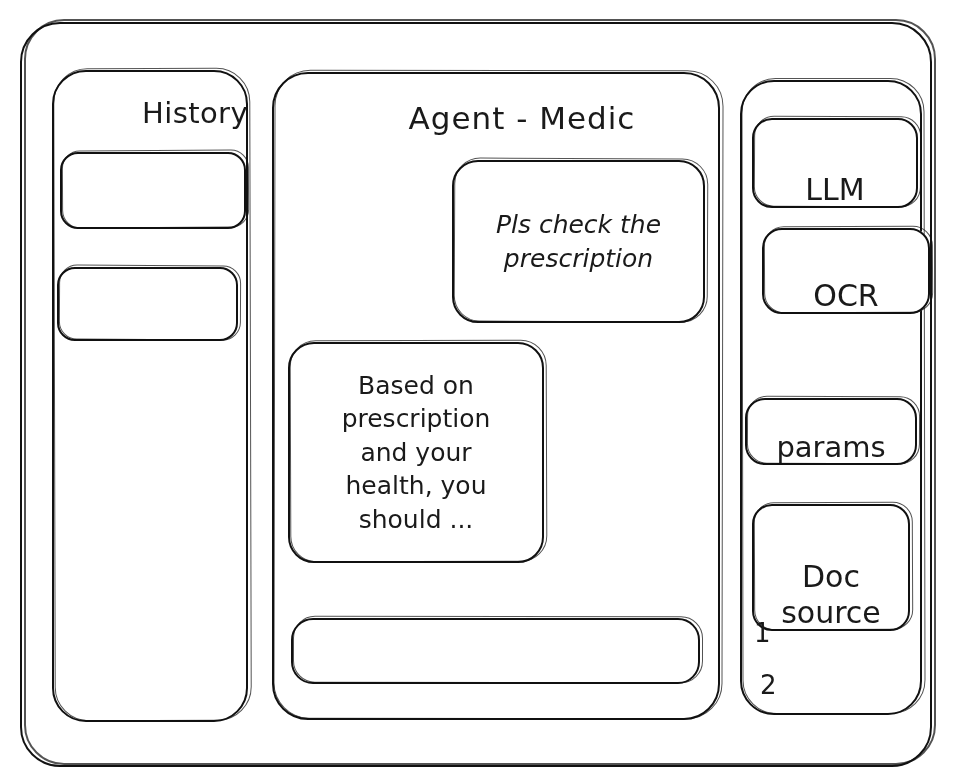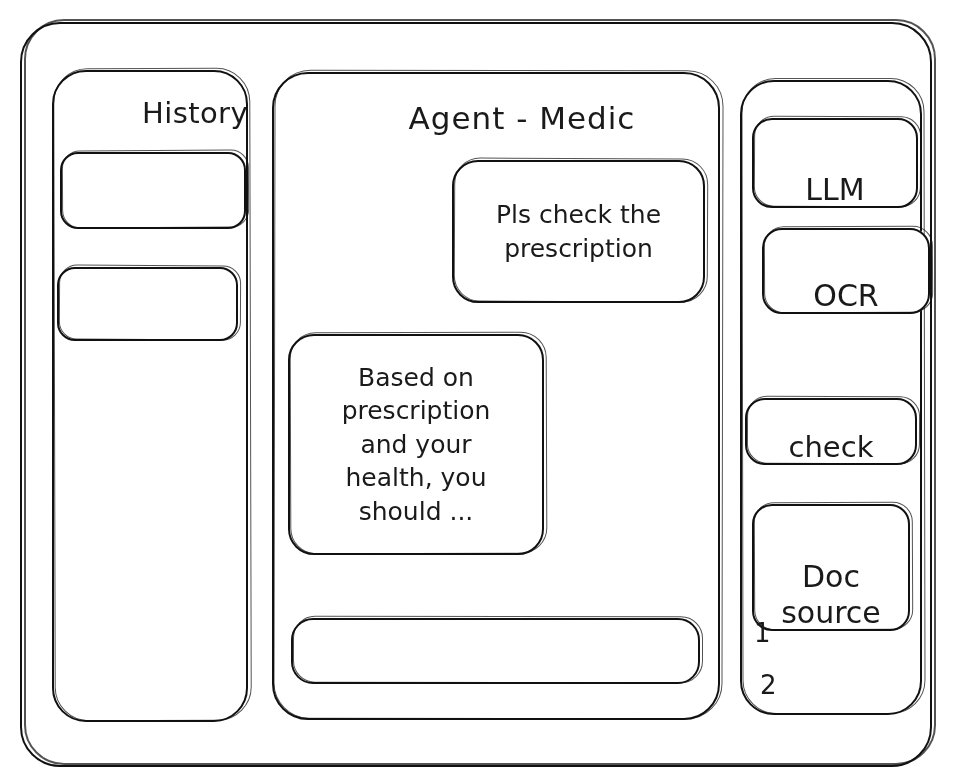--- a/index.html
+++ b/index.html
@@ -106,26 +106,27 @@
     line-height: 1.34;
     white-space: nowrap;
     text-align: center;
   }
 
   
   #user-bubble {
     left: 452px;
     top: 160px;
     width: 253px;
-    height: 143px;
+    height: 163px;
+    font-style: italic;
   }
   
   #agent-bubble {
     left: 288px;
-    top: 334px;
+    top: 342px;
     width: 256px;
     height: 221px;
   }
 
   
   #composer-input {
     left: 291px;
     top: 618px;
     width: 409px;
     height: 66px;
@@ -222,21 +223,21 @@
 
 <div class="sketch tool-box" id="tool-llm">
   <div class="tool-line">LLM</div>
 </div>
 
 <div class="sketch tool-box" id="tool-ocr">
   <div class="tool-line">OCR</div>
 </div>
 
 <div class="sketch tool-box" id="tool-params">
-  <div class="tool-line">check</div>
+  <div class="tool-line">params</div>
 </div>
 
 <div class="sketch tool-box" id="tool-docsource">
   <div class="tool-line">Doc</div>
   <div class="tool-line">source</div>
 </div>
 
 <div class="doc-entry" id="doc-entry-1">1</div>
 
 <div class="doc-entry" id="doc-entry-2">2</div>

